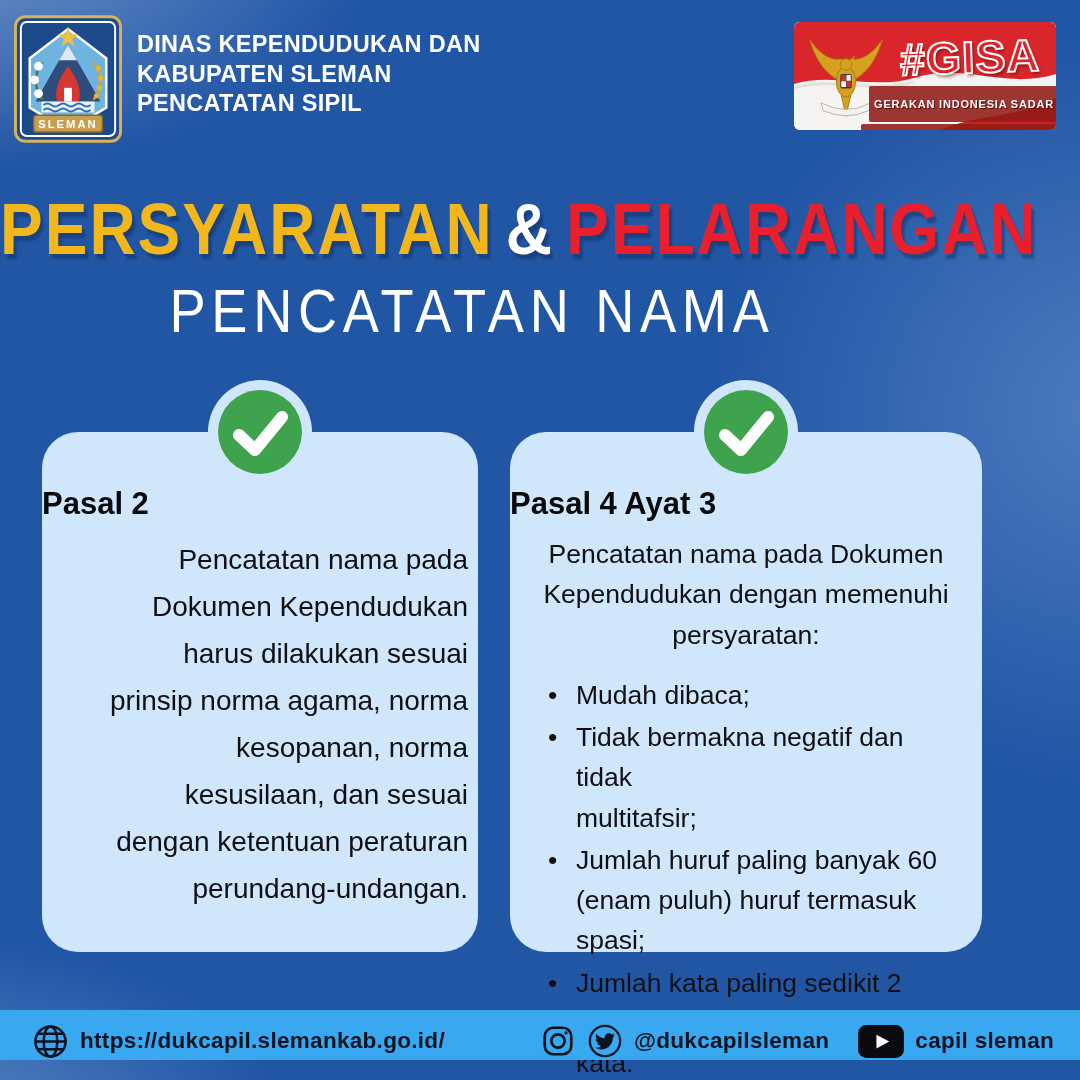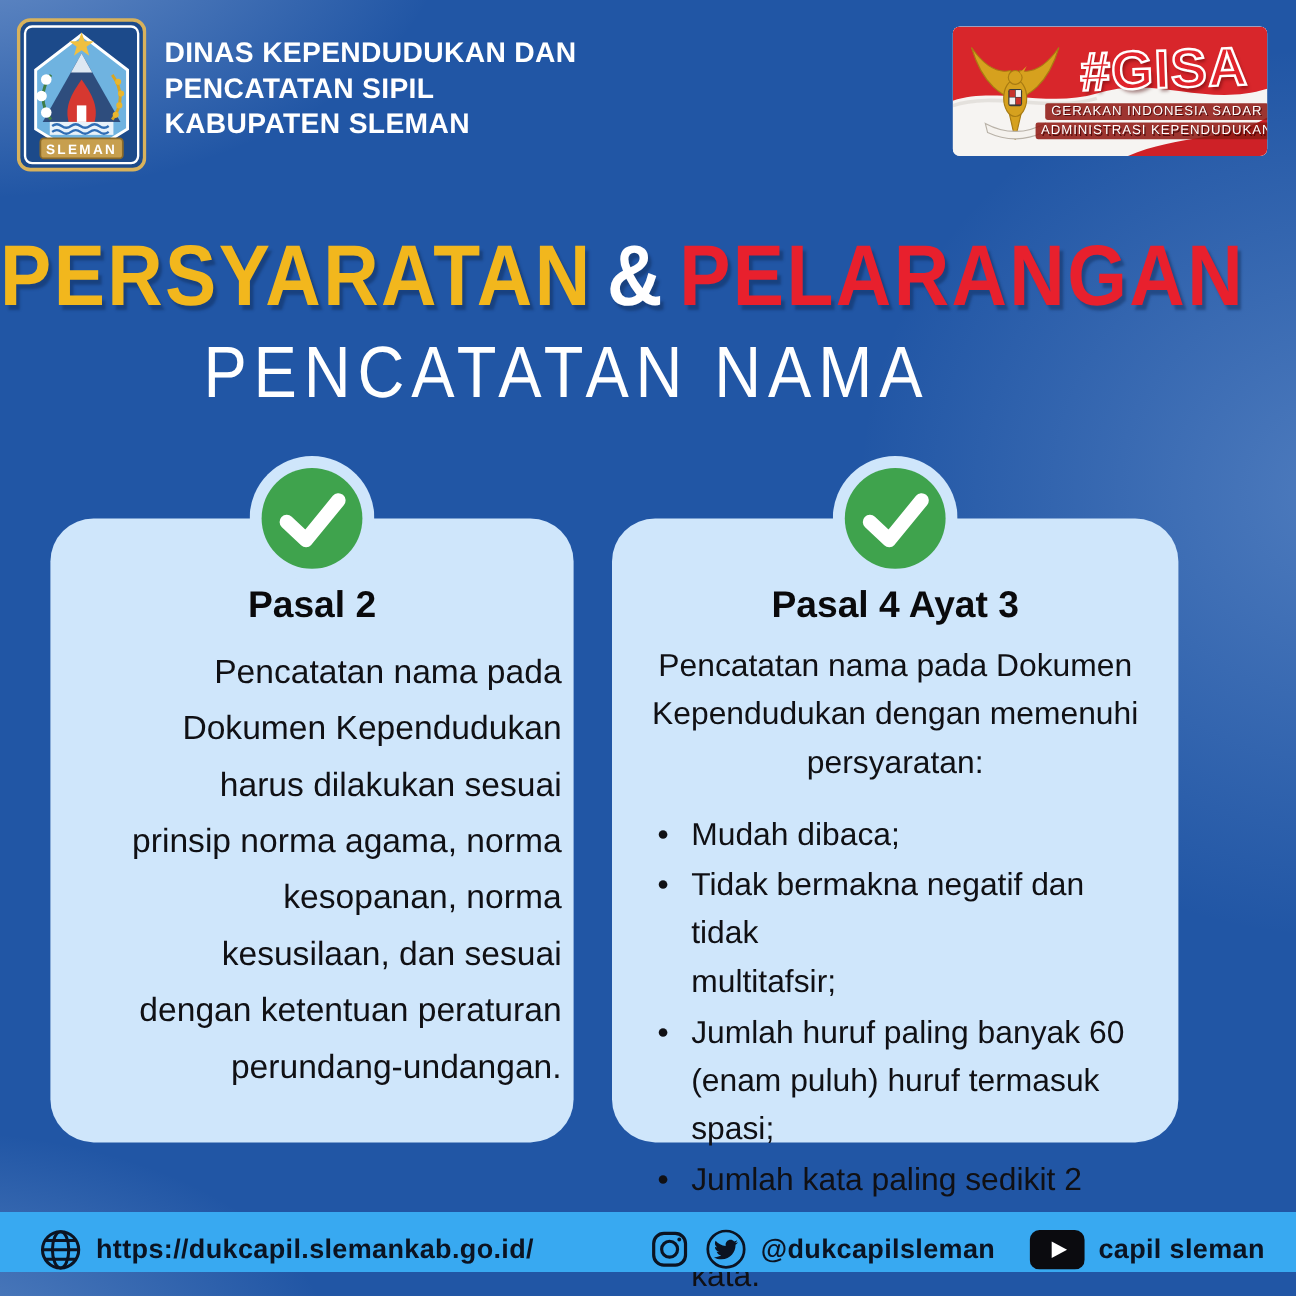--- a/index.html
+++ b/index.html
@@ -25,42 +25,42 @@
   .gisa svg.flag{position:absolute;left:0;top:0;width:262px;height:108px;}
   .gisa .garuda{position:absolute;left:6px;top:6px;width:92px;height:96px;}
   .gisa .tag{
     position:absolute;left:94px;top:10px;width:164px;text-align:center;
     font-size:45px;font-weight:900;letter-spacing:1px;color:#e0232b;
     -webkit-text-stroke:2px #ffffff;text-shadow:2px 3px 3px rgba(70,0,0,.45);
     transform:rotate(-2deg);
   }
   .gisa-sub{position:absolute;left:84px;top:64px;width:172px;display:flex;flex-direction:column;align-items:center;gap:2px;}
   .gisa-sub span{
-    display:inline-block;font-size:11px;font-weight:400;letter-spacing:.8px;color:#fff;
-    background:rgba(145,26,20,.88);padding:1px 5px;border-radius:2px;white-space:nowrap;
+    display:inline-block;font-size:11px;font-weight:700;letter-spacing:.8px;color:#fff;
+    background:rgba(145,26,20,.88);padding:12px 5px;border-radius:2px;white-space:nowrap;
     text-shadow:1px 1px 0 rgba(60,0,0,.8);
   }
   
   .title{position:absolute;left:0;top:188px;width:944px;text-align:center;}
   .t1{
     font-size:64px;font-weight:900;letter-spacing:2px;white-space:nowrap;
     transform:scaleY(1.12);transform-origin:top center;
     text-shadow:3px 4px 2px rgba(13,35,72,.40);
   }
   .t1 .amp{margin:0 12px;}
   .t2{
     margin-top:14px;font-size:57px;font-weight:400;color:#ffffff;letter-spacing:6px;
     transform:scale(.95,1.06);transform-origin:top center;white-space:nowrap;
   }
   
   .card{position:absolute;top:432px;height:520px;background:#cfe6fb;border-radius:36px;}
   .card.left{left:42px;width:436px;}
   .card.right{left:510px;width:472px;}
   .badge{position:absolute;top:-52px;left:50%;transform:translateX(-50%);width:104px;height:104px;}
-  .card h2{margin:54px 0 0;text-align:center;font-size:31px;font-weight:800;color:#0a0a0c;}
+  .card h2{margin:54px 0 0;text-align:left;font-size:31px;font-weight:800;color:#0a0a0c;}
   .card .body{
     margin:14px 10px 0;font-size:28px;line-height:1.68;text-align:right;color:#101014;
     white-space:pre-line;
   }
   .card .intro{
     margin:12px 8px 17px;font-size:26.5px;line-height:1.52;text-align:center;color:#101014;
     white-space:pre-line;
   }
   ul.bullets{margin:20px 0 0;padding:0 20px 0 36px;list-style:none;}
   ul.bullets li{
@@ -102,22 +102,22 @@
       <circle cx="88.5" cy="64" r="2.6" fill="#e9b62e"></circle>
       <circle cx="87" cy="74" r="2.6" fill="#e9b62e"></circle>
       <circle cx="84" cy="82" r="2.6" fill="#e9b62e"></circle>
     <polygon points="55,12 57.6,19.5 65.5,19.5 59.2,24.2 61.5,31.8 55,27.2 48.5,31.8 50.8,24.2 44.5,19.5 52.4,19.5" fill="#f0c040"></polygon>
     <rect x="20" y="102" width="70" height="17" rx="3" fill="#c79f4e" stroke="#8a6a2a" stroke-width="1.5"></rect>
     <text x="55" y="115" text-anchor="middle" font-size="11.5" font-weight="bold" fill="#ffffff" letter-spacing="2" font-family="Liberation Sans, sans-serif">SLEMAN</text>
   </svg>
 
   <div class="agency">
     <div>DINAS KEPENDUDUKAN DAN</div>
+    <div>KABUPATEN SLEMAN</div>
     <div>PENCATATAN SIPIL</div>
-    <div>KABUPATEN SLEMAN</div>
   </div>
 
   <div class="gisa">
     <svg class="flag" viewBox="0 0 262 108" preserveAspectRatio="none">
       <rect width="262" height="108" fill="#f6f4f2"></rect>
       <path d="M0,0 H262 V52 C210,68 170,40 120,56 C80,68 36,50 0,62 Z" fill="#d8262b"></path>
       <path d="M262,108 V76 C228,96 188,90 146,108 Z" fill="#ce2127"></path>
       <path d="M0,66 C36,54 80,72 120,60" stroke="#d9d4cf" stroke-width="3" fill="none" opacity=".6"></path>
     </svg>
     <svg class="garuda" viewBox="0 0 96 100">

